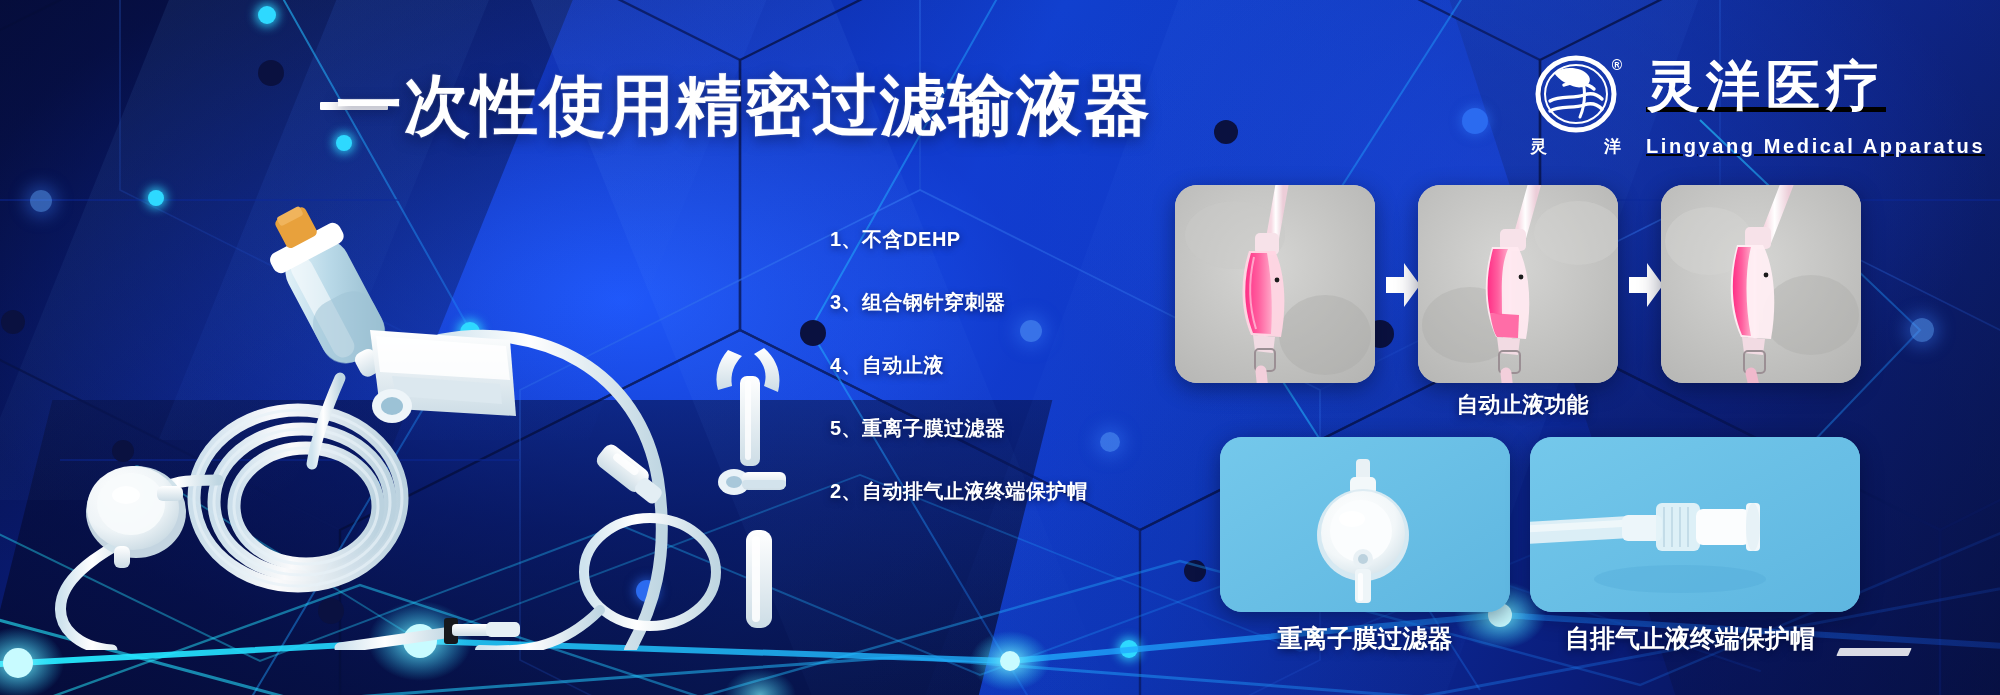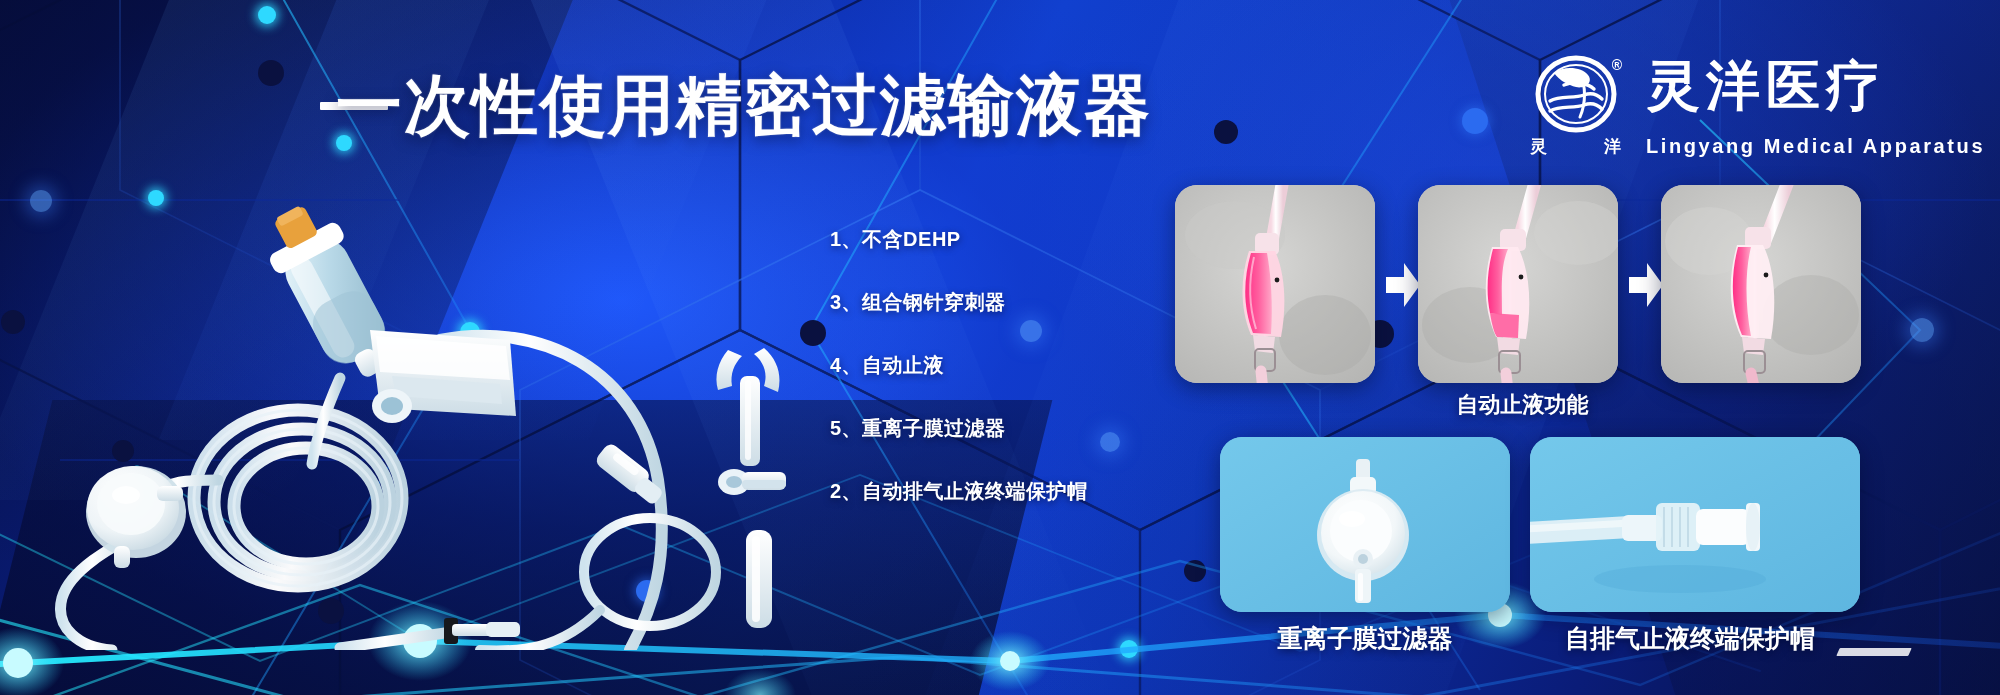--- a/index.html
+++ b/index.html
@@ -72,21 +72,21 @@
   #logo { position:absolute; left:1528px; top:55px; display:flex; align-items:center; gap:22px; }
   .logo-mark { position:relative; width:96px; height:104px; flex:0 0 auto; }
   .logo-mark .emblem-wrap { position:relative; width:84px; height:78px; margin:0 auto; }
   .logo-mark .reg {
     position:absolute; right:-4px; top:2px; color:#fff; font-size:14px; font-weight:bold;
   }
   .logo-cn-small {
     display:flex; justify-content:space-between; width:92px; margin:2px auto 0;
     color:#fff; font-size:17px; font-weight:bold; letter-spacing:1px;
   }
-  .logo-text { display:flex; flex-direction:column; }
+  .logo-text { display:flex; flex-direction:column;text-decoration:underline; }
   .logo-cn {
     color:#fff; font-size:54px; line-height:58px; font-weight:bold; letter-spacing:6px;
     white-space:nowrap;
   }
   .logo-en {
     color:#fff; font-size:20px; line-height:24px; font-weight:bold; letter-spacing:2.6px;
     white-space:nowrap; margin-top:20px;
   }
 
   

